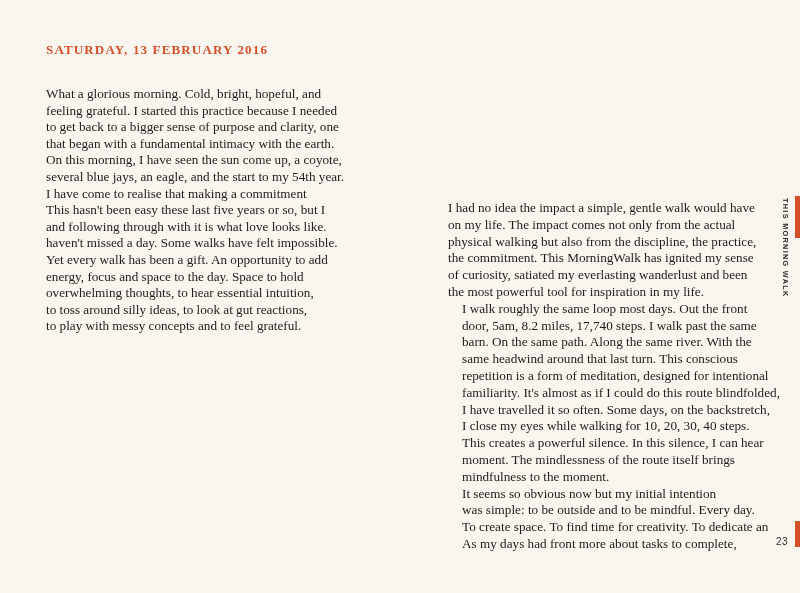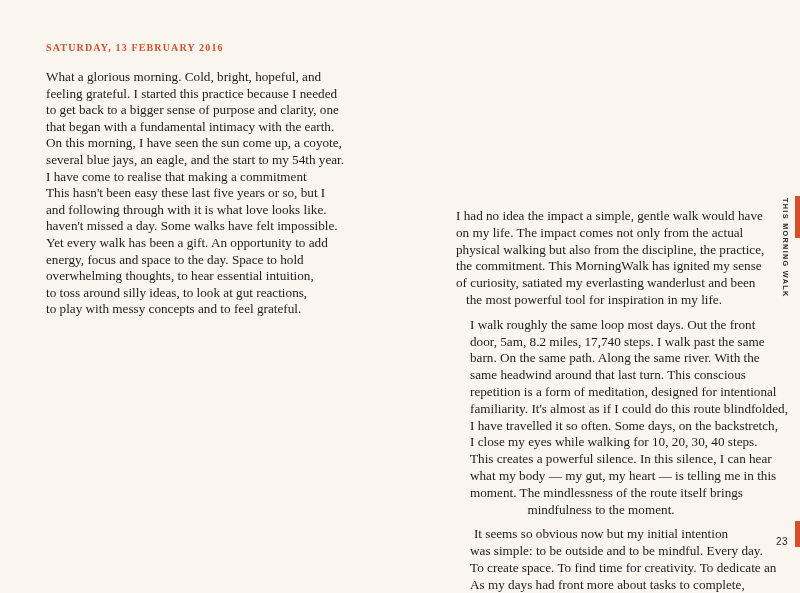--- a/index.html
+++ b/index.html
@@ -29,26 +29,26 @@
     left: 0;
     top: 0;
     width: 400px;
     height: 593px;
     box-sizing: border-box;
     padding: 42px 52px 40px 46px;
   }
 
   .date-heading {
     font-family: "Liberation Serif", serif;
-    font-size: 10px;
+    font-size: 13px;
     letter-spacing: 1.15px;
     color: #d4502a;
     font-weight: 700;
     text-transform: uppercase;
-    margin: 0 0 16px 0;
+    margin: 0 0 28px 0;
     white-space: nowrap;
   }
 
   .entry-body {
     font-size: 13.2px;
     line-height: 16.6px;
     color: #1c1c1c;
     margin: 0;
   }
   .entry-body .ln {
@@ -67,23 +67,22 @@
     padding: 200px 60px 40px 48px;
   }
 
   .right-body {
     font-size: 13.2px;
     line-height: 16.8px;
     color: #1c1c1c;
     margin: 0;
   }
   .right-body p {
-    margin: 8px;
+    margin: 0;
     text-indent: 0;
-    text-align: center;
   }
   .right-body p + p {
     text-indent: 14px;
   }
   .right-body .ln {
     display: block;
     white-space: nowrap;
   }
 
   
@@ -167,21 +166,20 @@
       <p>
         <span class="ln">I walk roughly the same loop most days. Out the front</span>
         <span class="ln">door, 5am, 8.2 miles, 17,740 steps. I walk past the same</span>
         <span class="ln">barn. On the same path. Along the same river. With the</span>
         <span class="ln">same headwind around that last turn. This conscious</span>
         <span class="ln">repetition is a form of meditation, designed for intentional</span>
         <span class="ln">familiarity. It's almost as if I could do this route blindfolded,</span>
         <span class="ln">I have travelled it so often. Some days, on the backstretch,</span>
         <span class="ln">I close my eyes while walking for 10, 20, 30, 40 steps.</span>
         <span class="ln">This creates a powerful silence. In this silence, I can hear</span>
-        <span class="ln">what my body — my gut, my heart — is telling me in this</span>
         <span class="ln">moment. The mindlessness of the route itself brings</span>
         <span class="ln">mindfulness to the moment.</span>
       </p>
       <p>
         <span class="ln">It seems so obvious now but my initial intention</span>
         <span class="ln">was simple: to be outside and to be mindful. Every day.</span>
         <span class="ln">To create space. To find time for creativity. To dedicate an</span>
         <span class="ln">As my days had front more about tasks to complete,</span>
       </p>
     </div>

